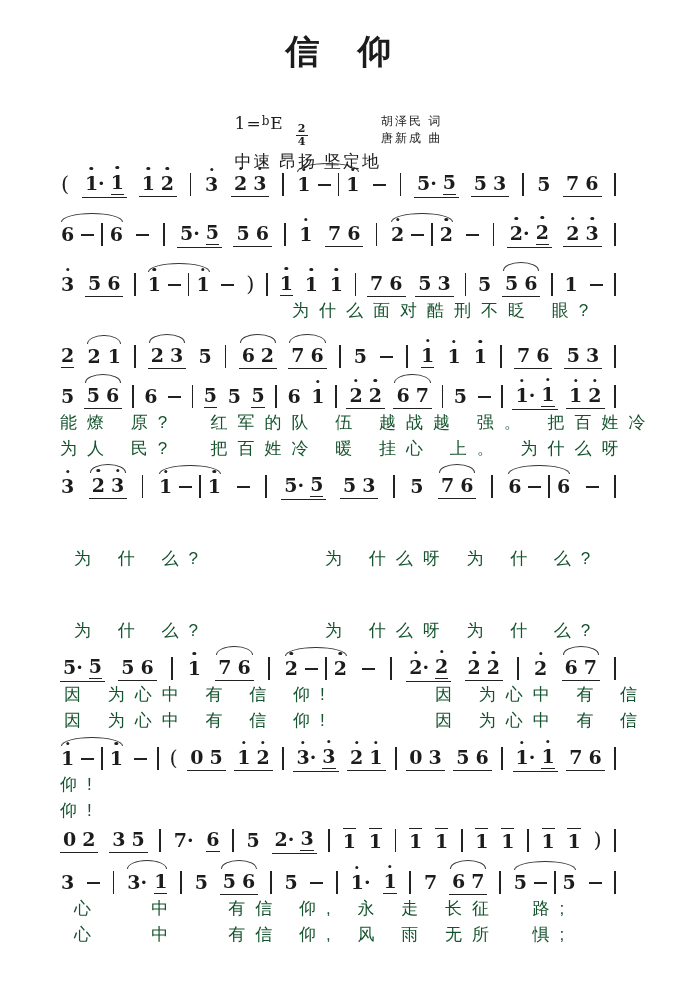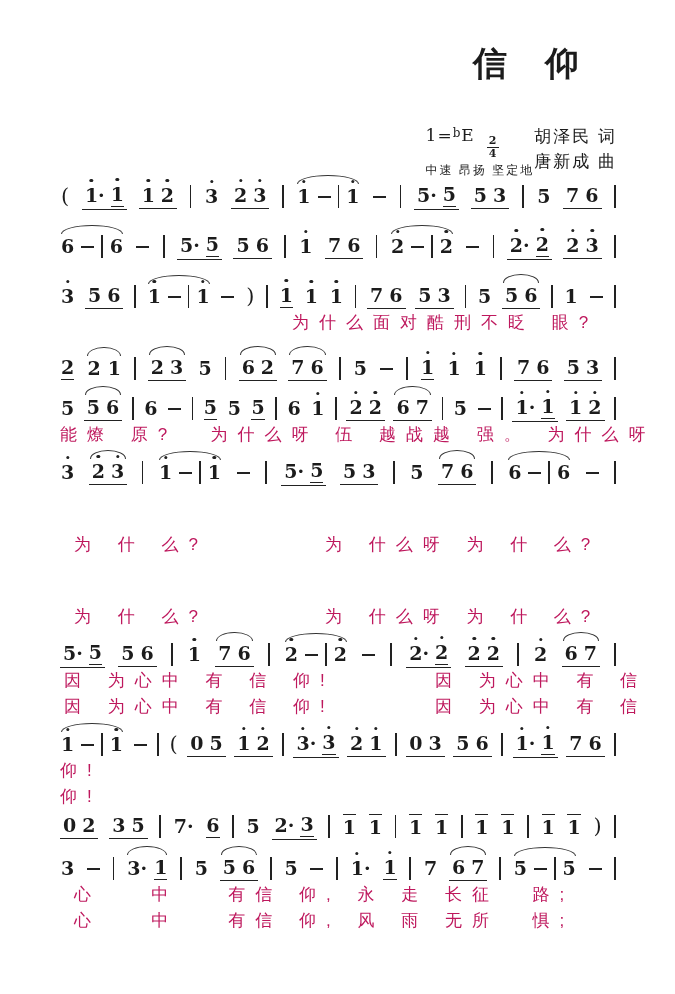--- a/index.html
+++ b/index.html
@@ -1,29 +1,29 @@
 <!DOCTYPE html>
 <html><head>
 <meta charset="utf-8">
 <style>
   html,body{margin:0;padding:0;background:#f2f2f2;}
   body{width:675px;height:994px;overflow:hidden;font-family:"Liberation Sans",sans-serif;color:#1c1c1c;}
   .page{width:675px;height:994px;background:#ffffff;box-sizing:border-box;padding:26px 58px 0 60px;}
 
   
   .title{font-family:"Liberation Serif",serif;font-size:34px;line-height:44px;font-weight:700;
-         text-align:right;letter-spacing:38px;text-indent:38px;margin:16px 0 10px 0;}
-  .meta{display:flex;justify-content:flex-end;align-items:flex-start;height:44px;margin-top:39px;}
+         text-align:center;letter-spacing:38px;text-indent:38px;margin:4px 0 10px 0;}
+  .meta{display:flex;justify-content:center;align-items:flex-start;height:44px;margin-top:39px;}
   .keyline{font-family:"DejaVu Serif",serif;font-size:17px;letter-spacing:1px;}
   .flat{vertical-align:4px;font-size:12px;}
   .frac{display:inline-flex;flex-direction:column;align-items:center;font-size:11px;line-height:1.05;
         margin-left:12px;vertical-align:-3px;font-weight:700;}
   .frac .top{border-bottom:1px solid #222;padding:0 2px;}
-  .tempo{margin-top:3px;font-size:12px;letter-spacing:2px;}
-  .meta-right{text-align:right;font-size:17px;line-height:1.45;letter-spacing:2px;}
+  .tempo{margin-top:3px;font-size:17px;letter-spacing:2px;}
+  .meta-right{text-align:right;font-size:12px;line-height:1.45;letter-spacing:2px;}
 
   
   .score{margin-top:10px;}
   .sys{position:relative;}
   .notes{display:flex;justify-content:space-between;align-items:center;width:557px;height:26px;
          font-family:"DejaVu Serif",serif;font-size:19px;font-weight:700;}
   .grp{display:inline-flex;align-items:center;gap:7px;position:relative;padding:0 1px;}
   .grp.beam{border-bottom:1.7px solid #222;padding:0 3px 2px 3px;gap:6px;}
   .grp.arc::before{content:"";position:absolute;left:1px;right:1px;top:-10px;height:8px;
          border:1.6px solid #333;border-bottom:none;
@@ -33,21 +33,21 @@
          width:3.4px;height:3.4px;background:#222;border-radius:50%;}
   .tk.dt.hi::before{left:32%;}
   .tk.u1,.tk.u2{border-bottom:1.7px solid #222;padding-bottom:1px;}
   .tk.ov{border-top:1.7px solid #222;padding-top:1px;}
   .bar{width:1.6px;height:23px;background:#222;flex:none;}
   .dash{width:13px;height:1.8px;background:#222;flex:none;margin-top:2px;}
   .paren{font-size:21px;font-weight:400;}
 
   
   .lyric{font-size:17px;line-height:24px;letter-spacing:10px;word-spacing:2px;white-space:pre;
-         margin-top:2px;color:#be185d;}
+         margin-top:2px;color:#14532d;}
   .sys .lyric:first-of-type{margin-top:8px;}
 
   
   .sys-1{margin-top:14px;}  .sys-2{margin-top:24px;}  .sys-3{margin-top:24px;}
   .sys-4{margin-top:20px;}  .sys-5{margin-top:14px;}  .sys-6{margin-top:12px;}
   .sys-7{margin-top:12px;}  .sys-8{margin-top:12px;}  .sys-9{margin-top:4px;}
   .sys-10{margin-top:16px;}
   
   .sys-3 .lyric{padding-left:232px;}
   .sys-6 .lyric{padding-left:14px;margin-top:48px;}
@@ -402,21 +402,22 @@
             <span class="tk hi u2">1</span>
           </span>
           <span class="grp beam">
             <span class="tk hi">1</span>
             <span class="tk hi">2</span>
           </span>
           <span class="grp">
             <span class="bar"></span>
           </span>
         </div>
-        <div class="lyric">能燎 原?  为什么呀 伍 越战越 强。 为什么呀</div>
+        <div class="lyric">能燎 原?  红军的队 伍 越战越 强。 把百姓冷</div>
+        <div class="lyric">为人 民?  把百姓冷 暖 挂心 上。 为什么呀</div>
       </div>
       <div class="sys sys-6">
         <div class="notes">
           <span class="grp">
             <span class="tk hi">3</span>
           </span>
           <span class="grp arc beam">
             <span class="tk hi">2</span>
             <span class="tk hi">3</span>
           </span>

